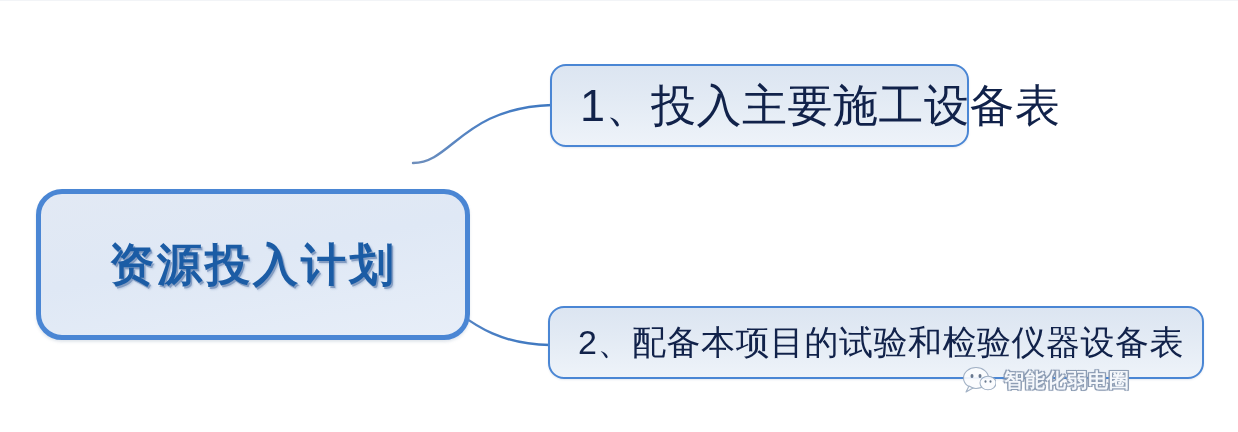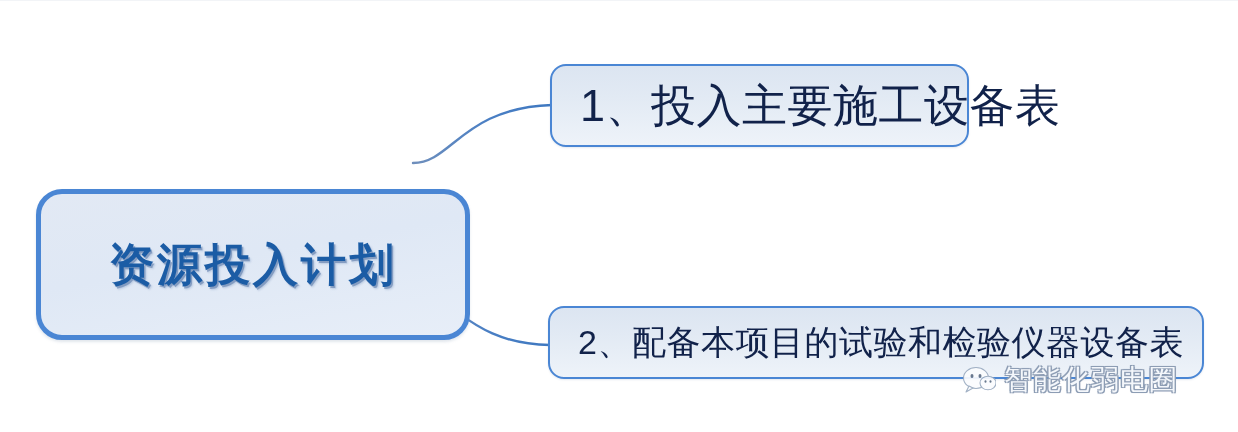--- a/index.html
+++ b/index.html
@@ -119,22 +119,22 @@
     gap: 8px;
     pointer-events: none;
   }
   #watermark .wm-logo {
     width: 34px;
     height: 30px;
     flex: none;
     opacity: 0.92;
   }
   #watermark .wm-text {
-    font-size: 28px;
-    font-weight: normal;
+    font-size: 20px;
+    font-weight: bold;
     letter-spacing: 1px;
     color: #f4f7fb;
     text-shadow:
       -1.3px -1.3px 0 #8d9db4,
        1.3px -1.3px 0 #8d9db4,
       -1.3px  1.3px 0 #8d9db4,
        1.3px  1.3px 0 #8d9db4,
        0 0 2px rgba(90,110,140,0.75);
     white-space: nowrap;
     text-align: right;

